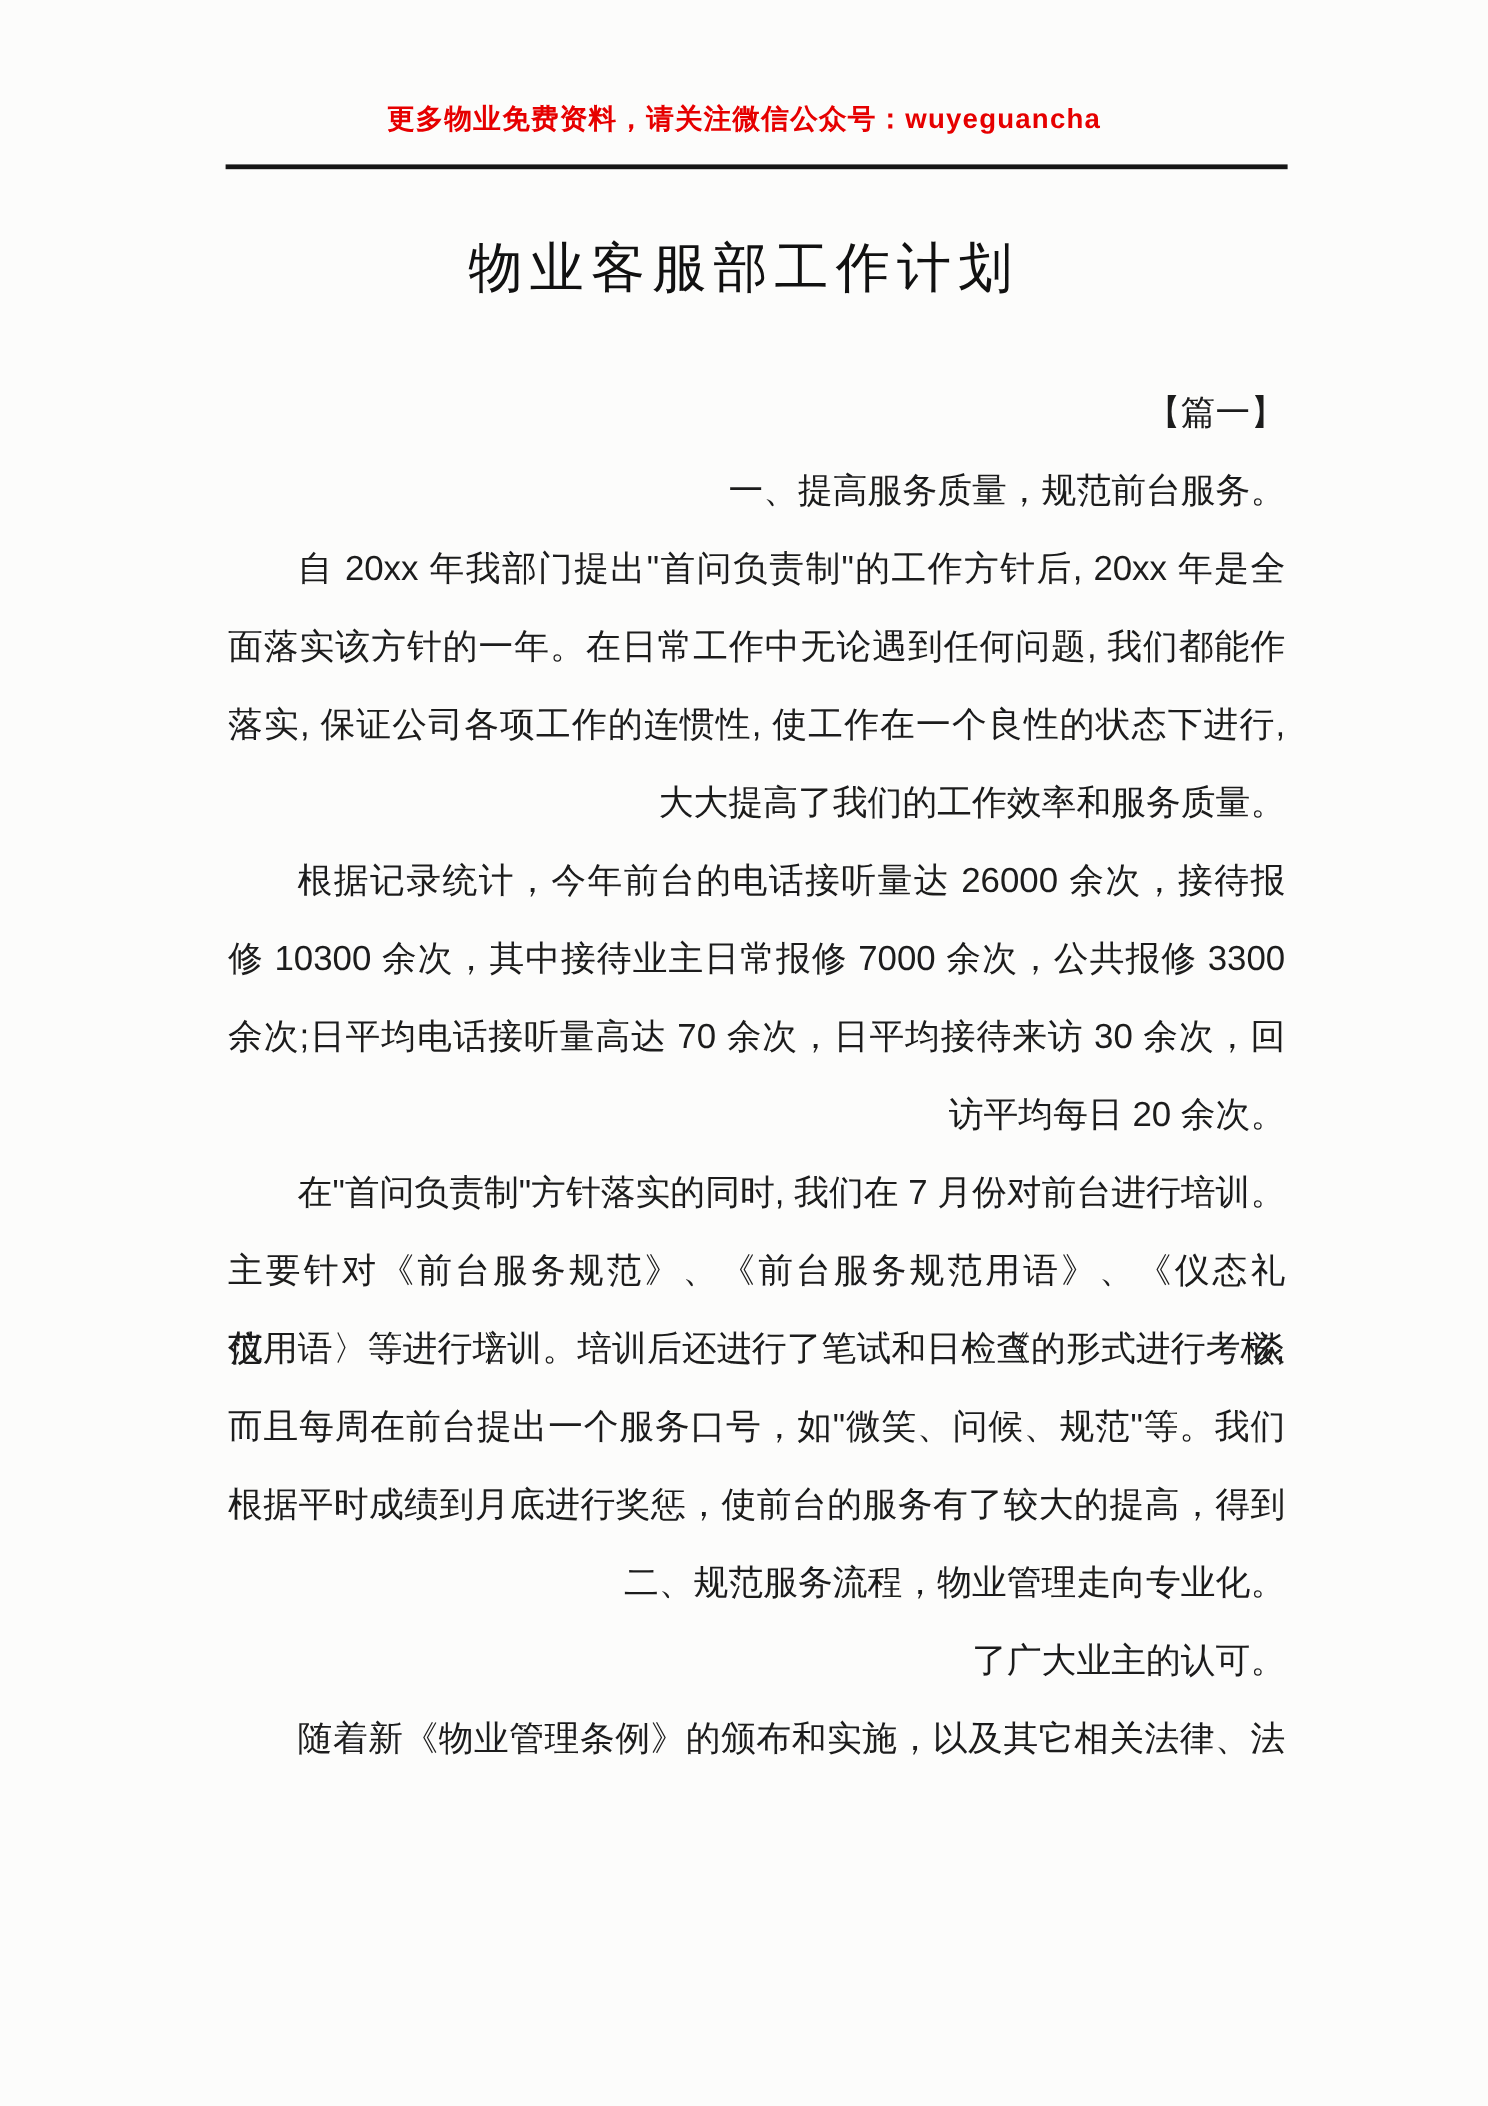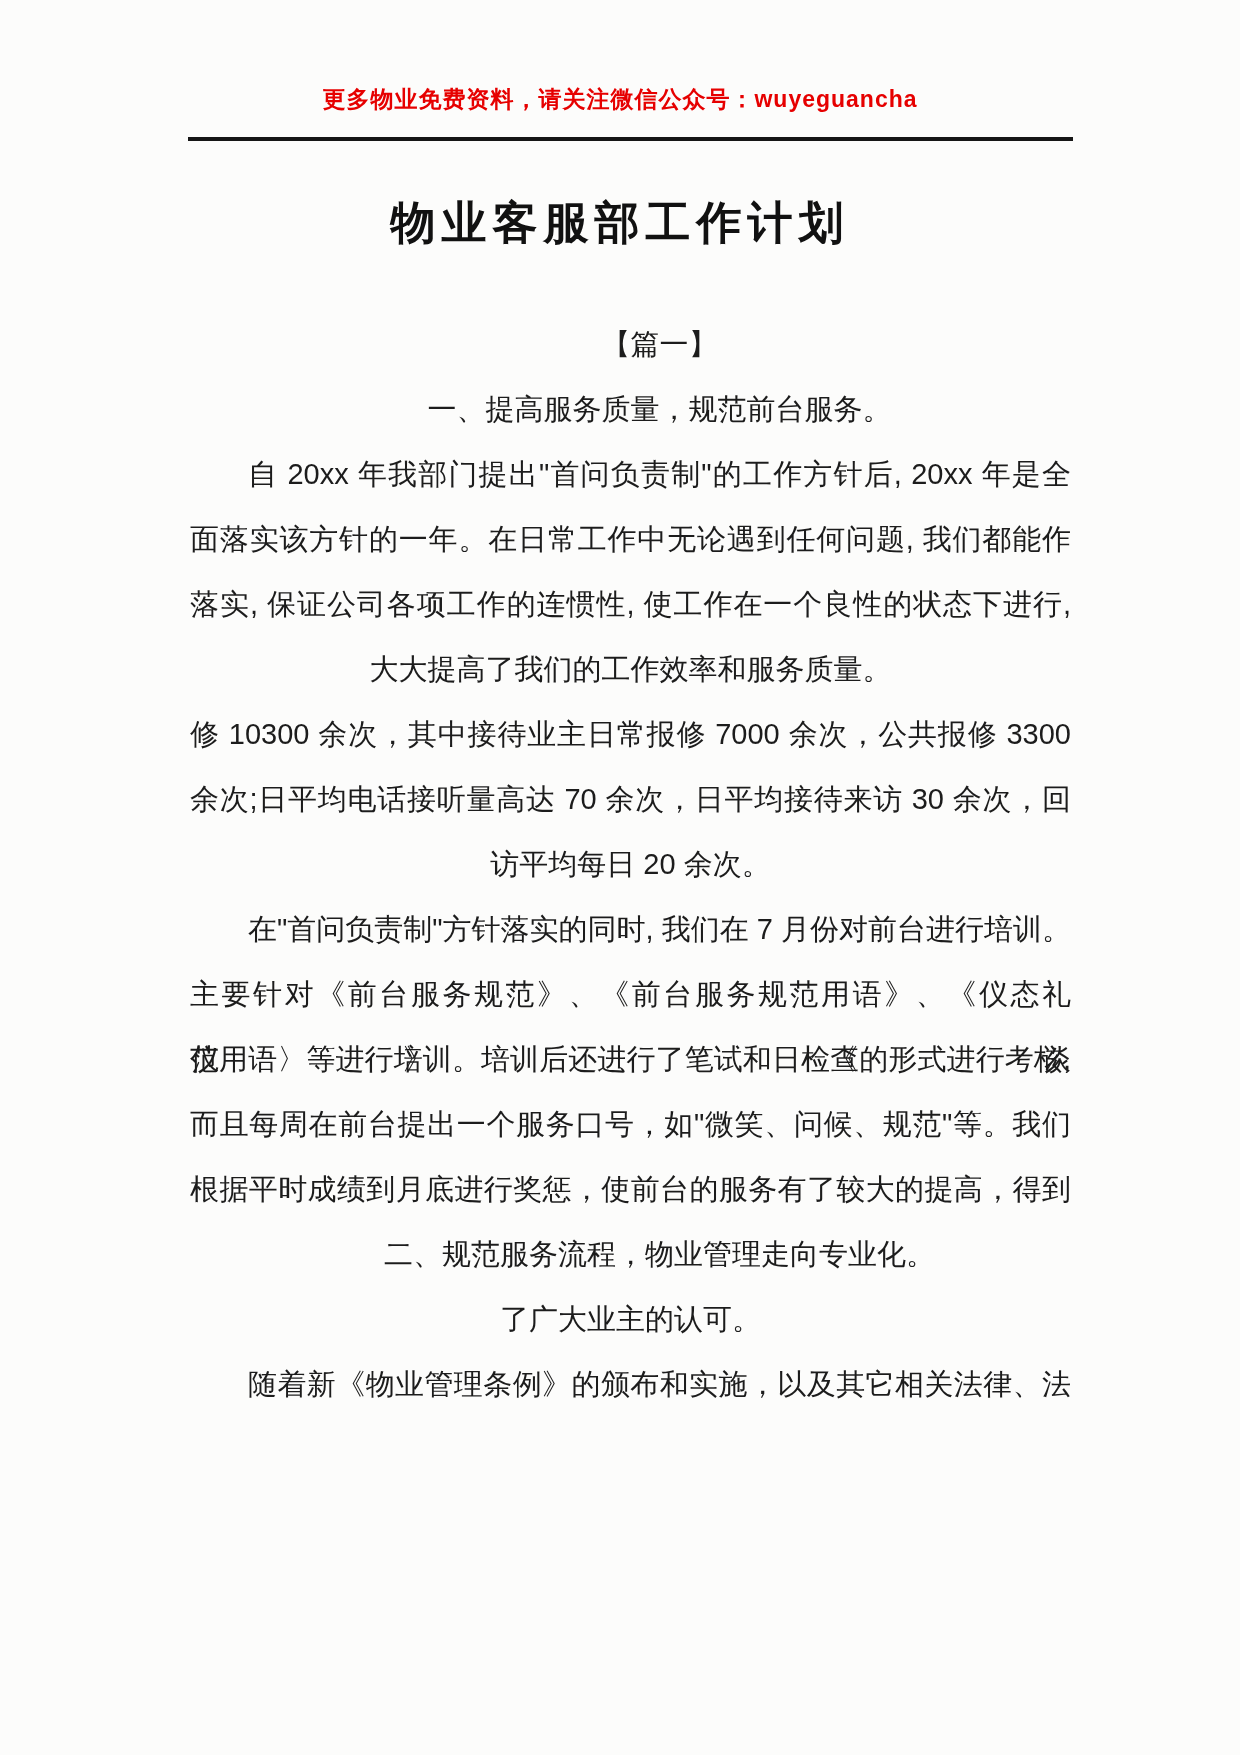--- a/index.html
+++ b/index.html
@@ -35,37 +35,37 @@
     height: 4px;
     background: #161616;
   }
   .doc-title {
     position: absolute;
     top: 193px;
     left: 0;
     width: 100%;
     text-align: center;
     font-size: 45px;
-    font-weight: 700;
+    font-weight: 400;
     letter-spacing: 6px;
     color: #111;
   }
   .body-text {
     position: absolute;
     top: 312px;
     left: 190px;
     width: 881px;
     font-size: 29px;
     color: #1c1c1c;
   }
   .line {
     height: 65px;
     line-height: 65px;
     white-space: nowrap;
-    text-align: center;
+    text-align: right;
   }
   .line.just {
     white-space: normal;
     text-align: justify;
     text-align-last: justify;
     text-justify: inter-character;
   }
   .line.indent { text-indent: 58px; }
 </style>
 </head>
@@ -78,20 +78,21 @@
 
   <div class="doc-title">物业客服部工作计划</div>
 
   <div class="body-text" id="body-lines">
       <div class="line indent">【篇一】</div>
       <div class="line indent">一、提高服务质量，规范前台服务。</div>
       <div class="line indent just">自 20xx 年我部门提出"首问负责制"的工作方针后, 20xx 年是全</div>
       <div class="line just">面落实该方针的一年。在日常工作中无论遇到任何问题, 我们都能作</div>
       <div class="line just">落实, 保证公司各项工作的连惯性, 使工作在一个良性的状态下进行,</div>
       <div class="line">大大提高了我们的工作效率和服务质量。</div>
+      <div class="line indent just">根据记录统计，今年前台的电话接听量达 26000 余次，接待报</div>
       <div class="line just">修 10300 余次，其中接待业主日常报修 7000 余次，公共报修 3300</div>
       <div class="line just">余次;日平均电话接听量高达 70 余次，日平均接待来访 30 余次，回</div>
       <div class="line">访平均每日 20 余次。</div>
       <div class="line indent just">在"首问负责制"方针落实的同时, 我们在 7 月份对前台进行培训。</div>
       <div class="line just">主要针对《前台服务规范》、《前台服务规范用语》、《仪态礼仪》、《谈</div>
       <div class="line just">范用语〉等进行培训。培训后还进行了笔试和日检查的形式进行考核,</div>
       <div class="line just">而且每周在前台提出一个服务口号，如"微笑、问候、规范"等。我们</div>
       <div class="line just">根据平时成绩到月底进行奖惩，使前台的服务有了较大的提高，得到</div>
       <div class="line indent">二、规范服务流程，物业管理走向专业化。</div>
       <div class="line">了广大业主的认可。</div>

